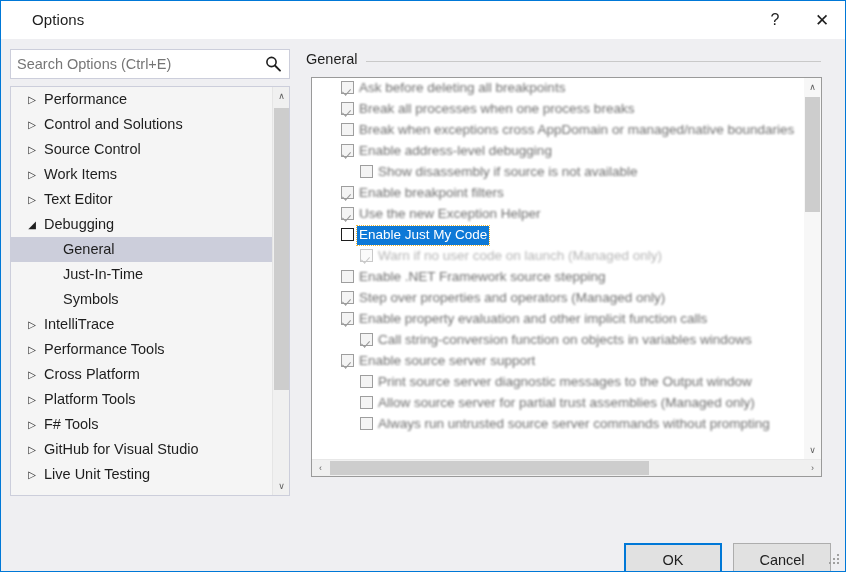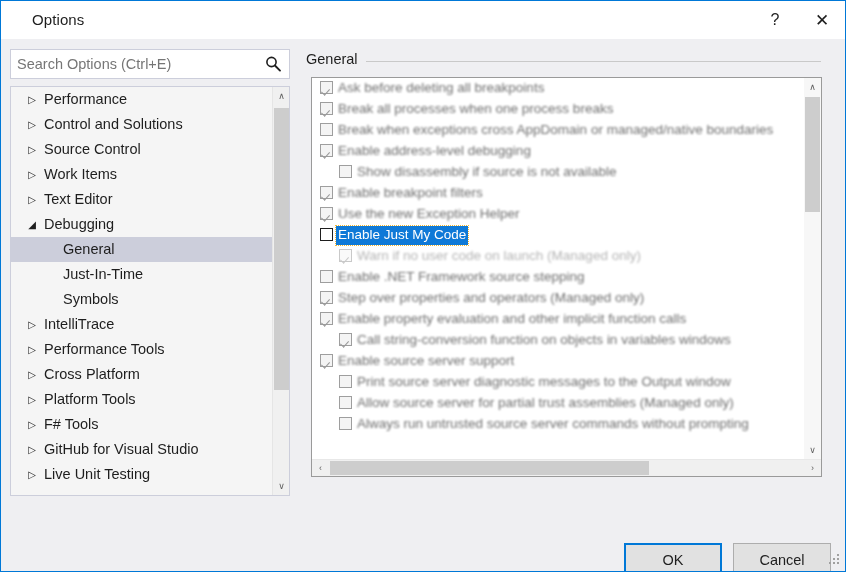--- a/index.html
+++ b/index.html
@@ -187,20 +187,21 @@
     border: 1px solid #9A9A9A;
     background: #FFFFFF;
     overflow: hidden;
   }
   .list-clip {
     position: absolute;
     left: 0; top: 0;
     width: 492px;
     height: 381px;
     overflow: hidden;
+    padding-left: 21px;
   }
   .opt-row {
     position: relative;
     height: 21px;
     white-space: nowrap;
     cursor: default;
   }
   .opt-row .cb {
     position: absolute;
     left: 8px;

